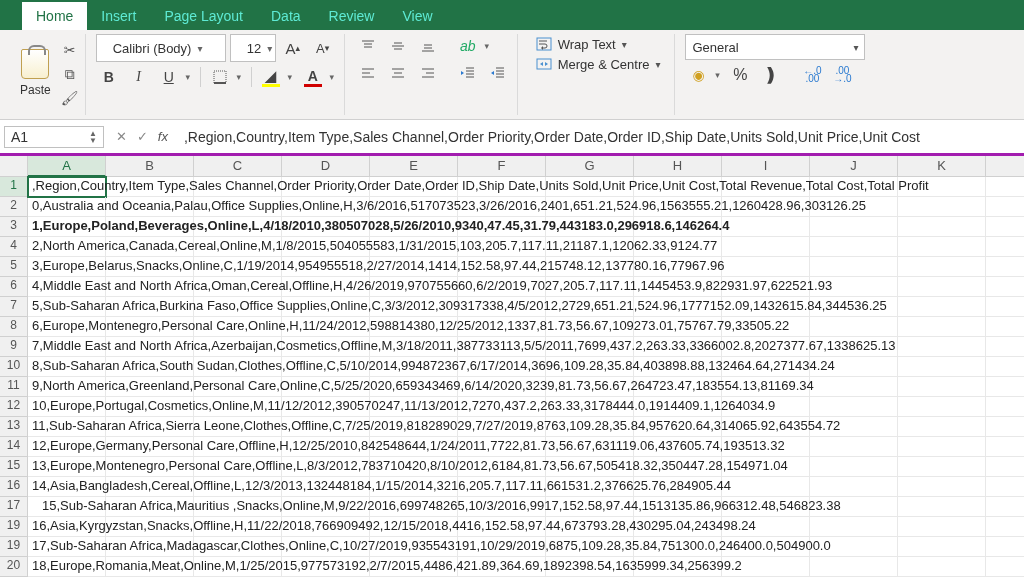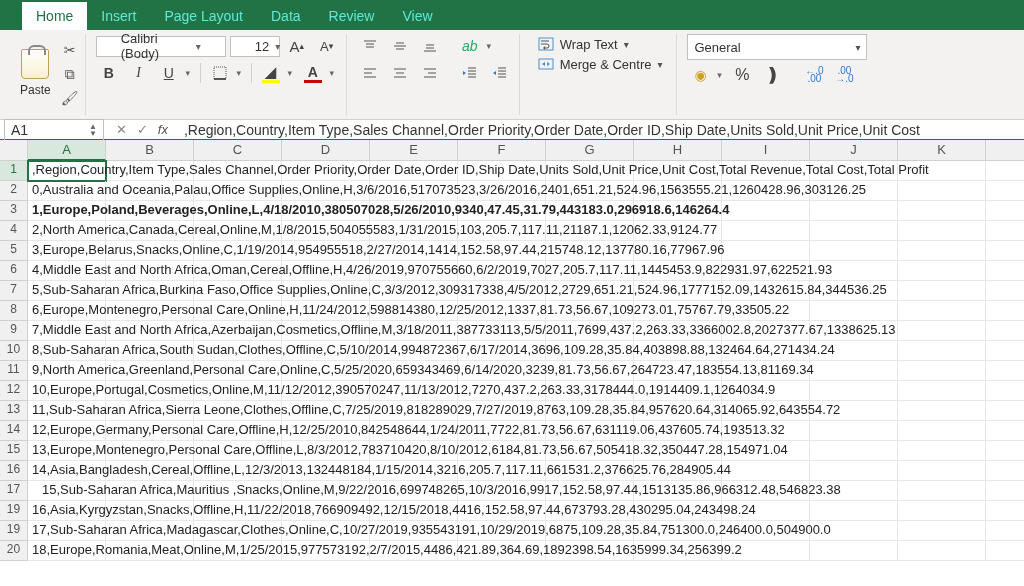--- a/index.html
+++ b/index.html
@@ -10,31 +10,31 @@
   .ribbon-tab.active { background: #fff; color: #217346; font-weight: 400; }
 
   .ribbon { background: #f3f2f1; border-bottom: 1px solid #d0d0d0; display: flex; padding: 4px 8px; height: 90px; gap: 4px;}
   .group { display: flex; flex-direction: column; padding: 0 6px; border-right: 1px solid #dadada; }
   .group:last-child { border-right: none; }
   .row { display: flex; align-items: center; gap: 4px; margin-bottom: 3px; }
   .big-btn { display: flex; flex-direction: column; align-items: center; justify-content: flex-end; padding: 4px 6px; cursor: pointer; font-size: 12px; gap:4px;}
   .clip-icon { width: 28px; height: 30px; border: 1px solid #c0a050; border-radius: 2px 2px 4px 4px; background: linear-gradient(#fff,#f8f0d0); position:relative;}
   .clip-icon:before { content:""; position:absolute; top:-5px; left:6px; width:14px; height:8px; border:2px solid #888; border-bottom:none; border-radius:6px 6px 0 0;}
   .small-icon { width: 18px; height: 18px; display:inline-flex; align-items:center; justify-content:center; font-size:14px; color:#555; cursor:pointer;}
-  .font-select { height: 21px; border:1px solid #c0c0c0; background:#fff; padding:0 24px; font-size:13px; display:inline-flex; align-items:center; gap:4px; cursor:pointer;}
+  .font-select { height: 28px; border:1px solid #c0c0c0; background:#fff; padding:0 16px; font-size:13px; display:inline-flex; align-items:center; gap:4px; cursor:pointer;}
   .font-select .arrow { font-size:10px; color:#666; margin-left:2px;}
   .btn-icon { width:26px; height:24px; display:inline-flex; align-items:center; justify-content:center; border:1px solid transparent; cursor:pointer; font-size:14px; color:#444;}
   .split-btn { display:inline-flex; }
   .split-btn .drop { width:12px; display:flex; align-items:center; justify-content:center; font-size:9px; color:#666; border:1px solid transparent;}
   .underline-bar { border-bottom:3px solid; padding-bottom:0px; width:18px; text-align:center; font-weight:bold;}
   .wrap-btn { display:flex; align-items:center; gap:6px; padding:2px 8px; cursor:pointer; font-size:13px;}
   .drop-arrow { font-size:10px; color:#555;}
   .num-select { width:180px; height:26px; border:1px solid #c0c0c0; background:#fff; display:flex; align-items:center; padding:0 6px; justify-content:space-between; cursor:pointer; font-size:13px;}
 
-  .formula-bar { display:flex; align-items:center; border-bottom:1px solid #a21caf; height:20px; background:#fff;}
+  .formula-bar { display:flex; align-items:center; border-bottom:3px solid #a21caf; height:36px; background:#fff;}
   .name-box { width:100px; border:1px solid #c0c0c0; margin:2px 4px; padding:2px 6px; font-size:14px; display:flex; align-items:center; justify-content:space-between;}
   .name-box .spinners { display:flex; flex-direction:column; font-size:8px; color:#666; line-height:7px;}
   .fb-icons { display:flex; gap:10px; padding:0 8px; color:#888;}
   .fb-icons span { cursor:pointer;}
   .fx { font-style:italic; color:#555; font-size:13px;}
   .formula-text { flex:1; padding:0 8px; font-size:14px; white-space:nowrap; overflow:hidden;}
 
   .sheet { display:grid; grid-template-columns: 28px 78px repeat(11, 88px); font-size:13px; color:#222;}
   .hdr { background:#f0f0f0; border:1px solid #d0d0d0; border-top:none; border-left:none; text-align:center; padding:2px 0; font-size:13px; color:#555;}
   .row-hdr { background:#f0f0f0; border:1px solid #d0d0d0; border-top:none; border-left:none; text-align:center; font-size:12px; color:#555; padding:1px 0;}

